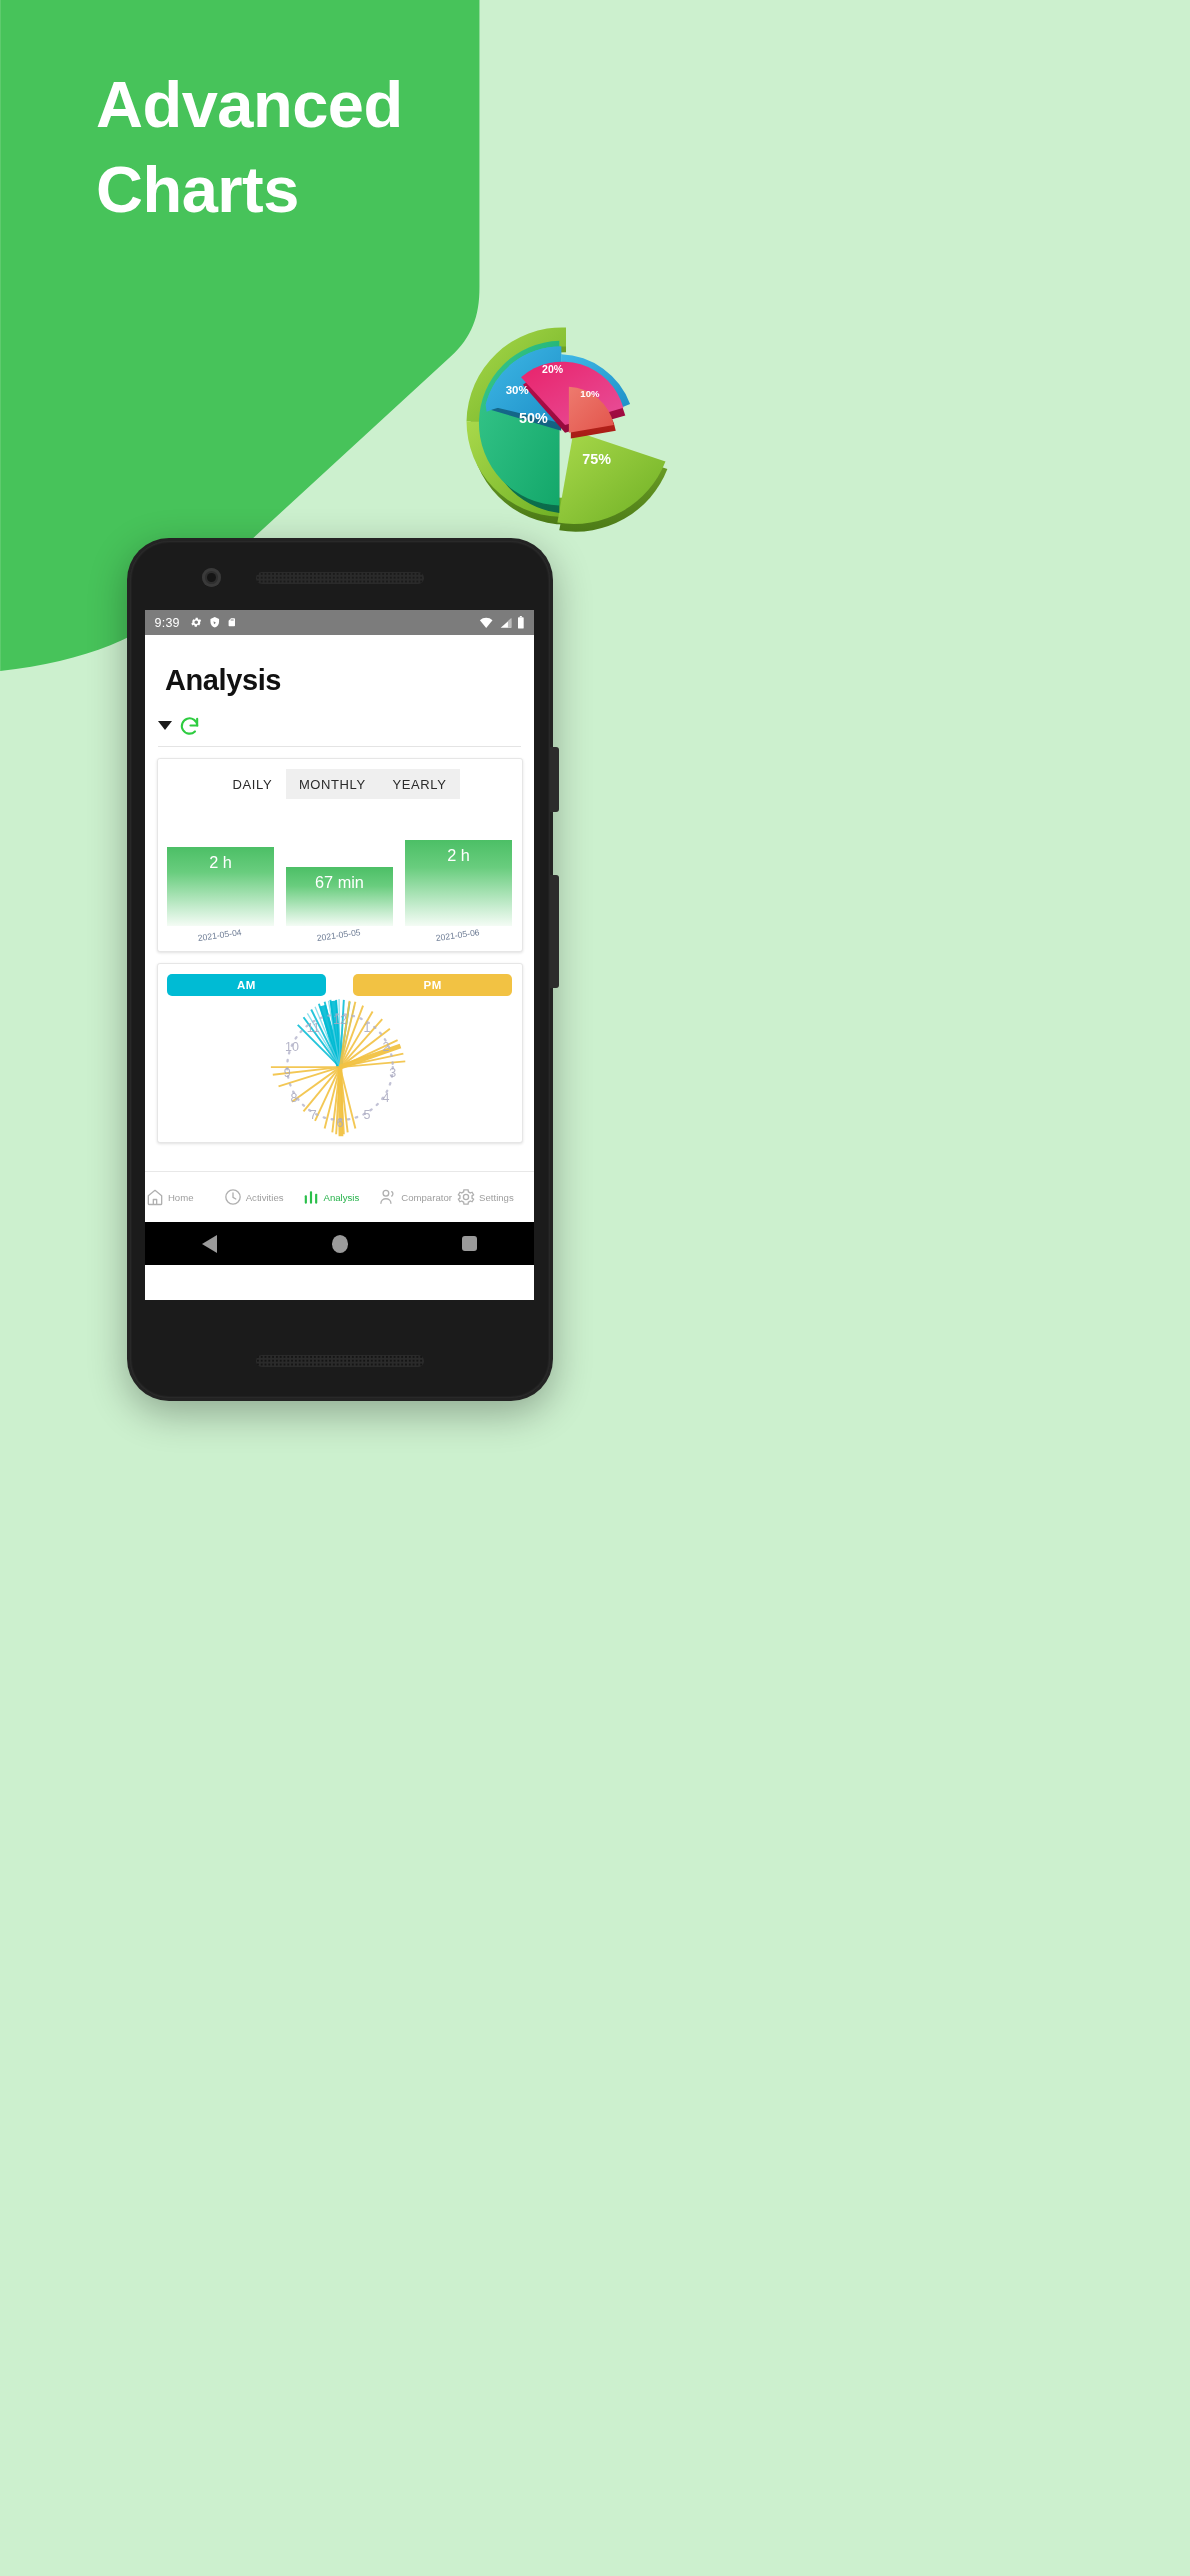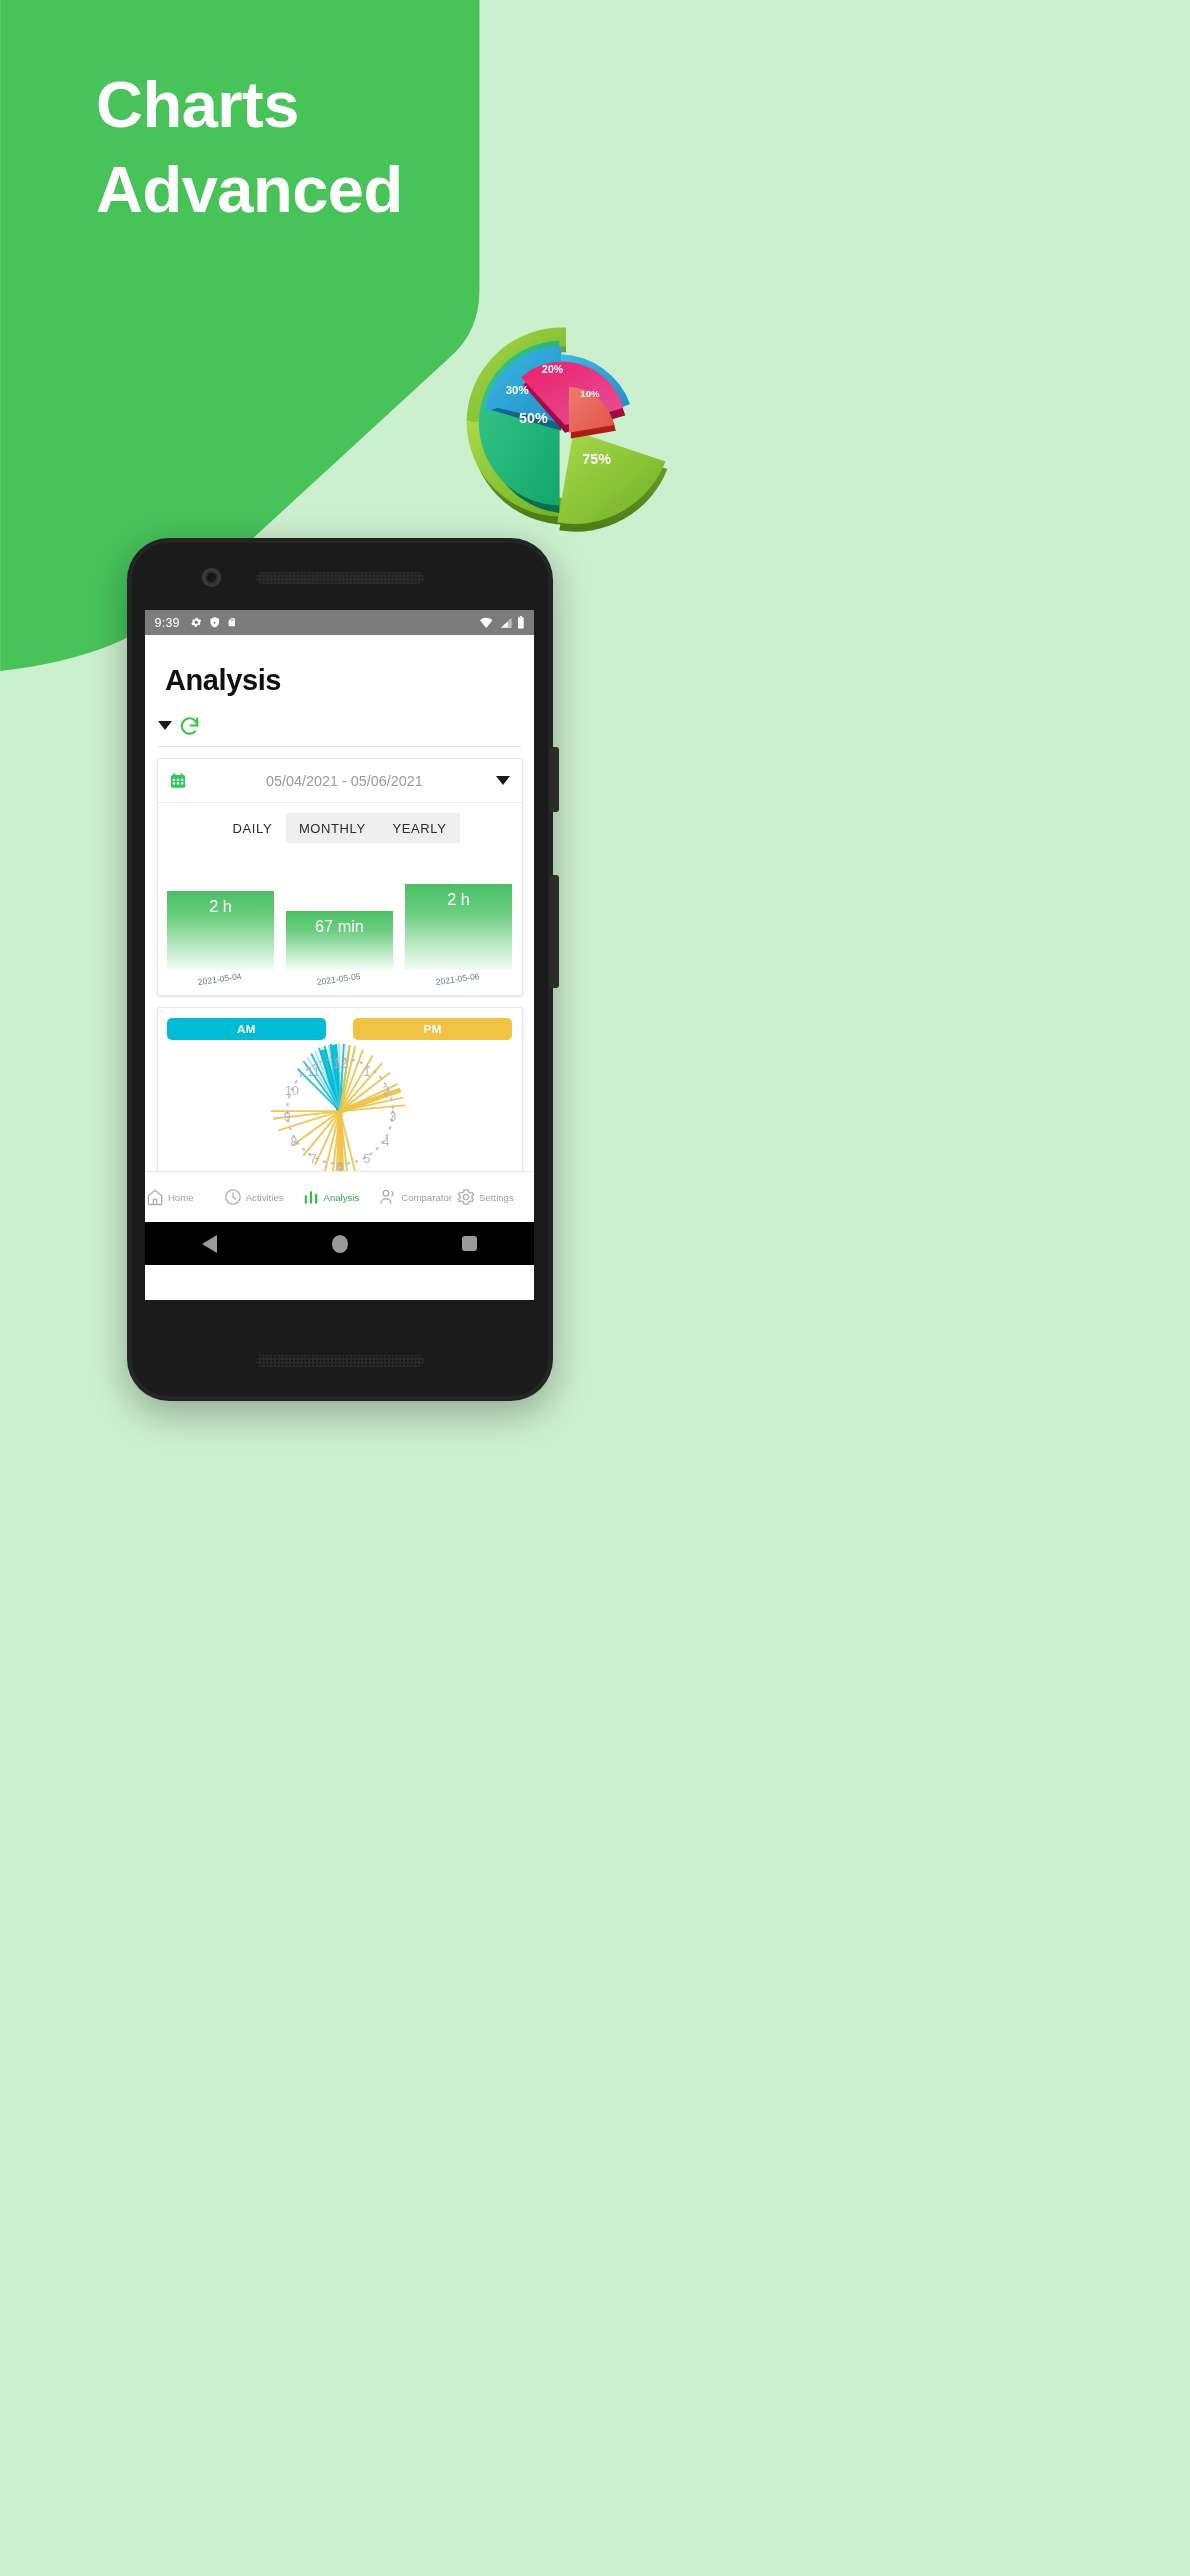--- a/index.html
+++ b/index.html
@@ -208,22 +208,22 @@
 <body>
 
 <div class="hero-blob">
   <svg width="633" height="671" viewBox="0 0 660 700">
     <path d="M0,0 L500,0 L500,300 C500,330 492,352 470,372
              L200,620 C150,665 90,690 0,700 Z" fill="#47C35A"></path>
   </svg>
 </div>
 
 <div class="hero-title">
+  <div>Advanced</div>
   <div>Charts</div>
-  <div>Advanced</div>
 </div>
 
 <div class="pie-wrap">
   <svg width="240" height="220" viewBox="0 0 250 230">
     <defs>
       <linearGradient id="gLime" x1="0" y1="0" x2="1" y2="1">
         <stop offset="0%" stop-color="#A9D94B"></stop>
           <stop offset="100%" stop-color="#6FB024"></stop>
       </linearGradient>
       <linearGradient id="gLimeD" x1="0" y1="0" x2="0" y2="1">
@@ -353,37 +353,20 @@
         <div class="caret-down"></div>
         <svg class="refresh-icon" width="23" height="23" viewBox="0 0 24 24" fill="none" stroke="#2ECC40" stroke-width="2.2" stroke-linecap="round">
           <path d="M20 11a8 8 0 10-2.3 6.1"></path>
           <path d="M20 4v7h-7"></path>
         </svg>
       </div>
 
       <div class="divider"></div>
 
       <div class="card">
-        <div class="card-head">
-          <svg class="cal-icon" width="18" height="18" viewBox="0 0 24 24" fill="#34C759">
-            <rect x="2.5" y="4" width="19" height="17" rx="2"></rect>
-            <rect x="6" y="1.5" width="2.6" height="4" rx="1.2"></rect>
-            <rect x="15.4" y="1.5" width="2.6" height="4" rx="1.2"></rect>
-            <g fill="#fff">
-              <rect x="5" y="9" width="3" height="3"></rect>
-                <rect x="10.5" y="9" width="3" height="3"></rect>
-                <rect x="16" y="9" width="3" height="3"></rect>
-              <rect x="5" y="13.6" width="3" height="3"></rect>
-                <rect x="10.5" y="13.6" width="3" height="3"></rect>
-                <rect x="16" y="13.6" width="3" height="3"></rect>
-            </g>
-          </svg>
-          <div class="card-head-label">05/04/2021 - 05/06/2021</div>
-          <div class="tri-down"></div>
-        </div>
 
         <div class="seg-wrap">
           <div class="seg">
             <div class="seg-item active">DAILY</div>
             <div class="seg-item">MONTHLY</div>
             <div class="seg-item">YEARLY</div>
           </div>
         </div>
 
         <div class="barchart">

